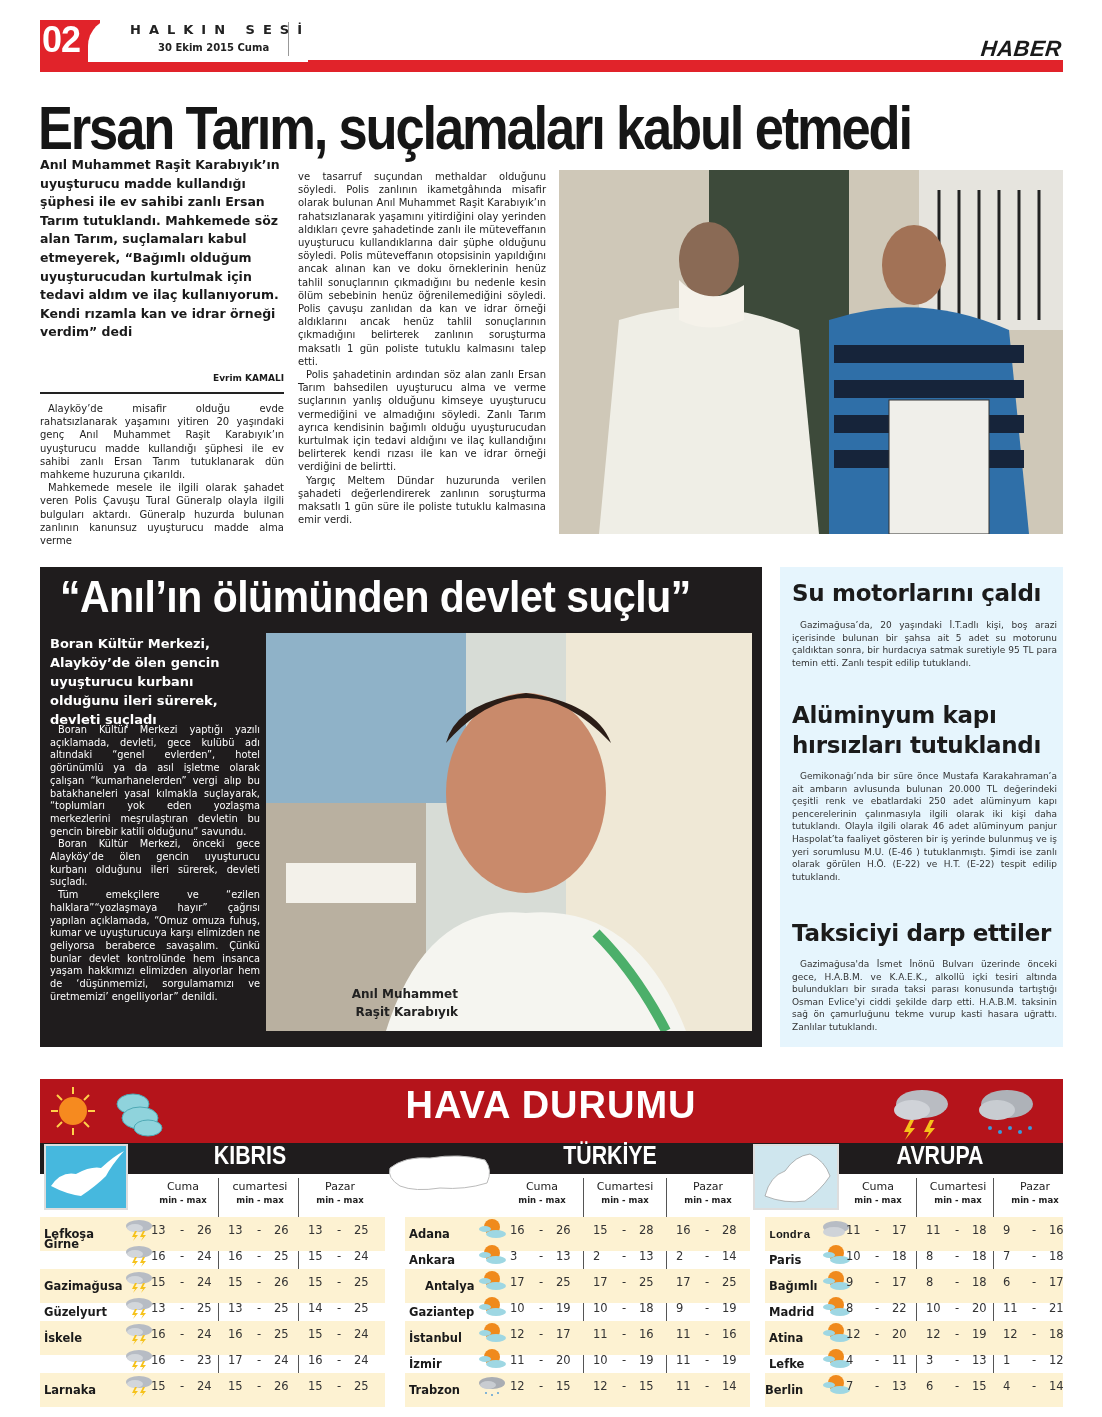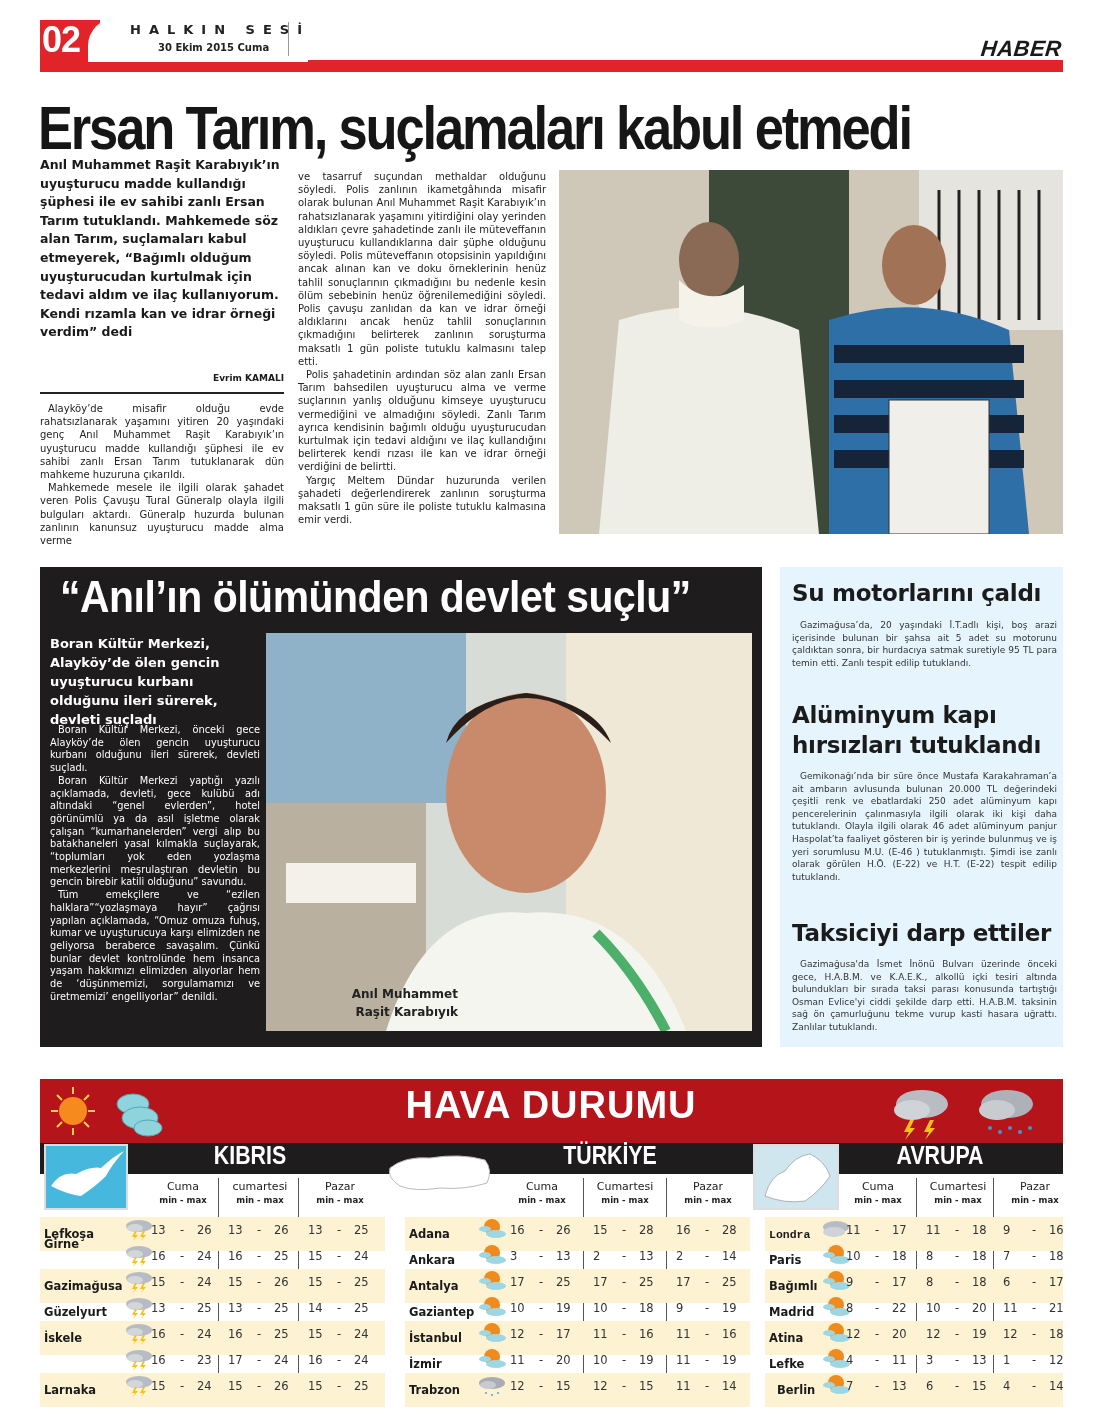--- a/index.html
+++ b/index.html
@@ -105,22 +105,22 @@
         <rect x="275" y="280" width="190" height="18"></rect>
       </g>
     <rect x="330" y="230" width="100" height="134" fill="#f0efea" stroke="#333"></rect>
   </svg>
 </div>
 
 <div class="abs" id="dark"></div>
 <h2 class="abs" id="dark-title">“Anıl’ın ölümünden devlet suçlu”</h2>
 <div class="abs" id="dark-lead">Boran Kültür Merkezi, Alayköy’de ölen gencin uyuşturucu kurbanı olduğunu ileri sürerek, devleti suçladı</div>
 <div class="abs" id="dark-body">
+  <p>Boran Kültür Merkezi yaptığı yazılı açıklamada, devleti, gece kulübü adı altındaki “genel evlerden”, hotel görünümlü ya da asıl işletme olarak çalışan “kumarhanelerden” vergi alıp bu batakhaneleri yasal kılmakla suçlayarak, “toplumları yok eden yozlaşma merkezlerini meşrulaştıran devletin bu gencin birebir katili olduğunu” savundu.</p>
   <p>Boran Kültür Merkezi, önceki gece Alayköy’de ölen gencin uyuşturucu kurbanı olduğunu ileri sürerek, devleti suçladı.</p>
-  <p>Boran Kültür Merkezi yaptığı yazılı açıklamada, devleti, gece kulübü adı altındaki “genel evlerden”, hotel görünümlü ya da asıl işletme olarak çalışan “kumarhanelerden” vergi alıp bu batakhaneleri yasal kılmakla suçlayarak, “toplumları yok eden yozlaşma merkezlerini meşrulaştıran devletin bu gencin birebir katili olduğunu” savundu.</p>
   <p>Tüm emekçilere ve “ezilen halklara”“yozlaşmaya hayır” çağrısı yapılan açıklamada, “Omuz omuza fuhuş, kumar ve uyuşturucuya karşı elimizden ne geliyorsa beraberce savaşalım. Çünkü bunlar devlet kontrolünde hem insanca yaşam hakkımızı elimizden alıyorlar hem de ‘düşünmemizi, sorgulamamızı ve üretmemizi’ engelliyorlar” denildi.</p>
 </div>
 <div class="abs" id="photo2">
   <svg width="486" height="398" viewBox="0 0 486 398">
     <rect x="0" y="0" width="486" height="398" fill="#d7dcd6"></rect>
     <rect x="0" y="0" width="200" height="170" fill="#8fb2c8"></rect>
     <rect x="0" y="170" width="160" height="228" fill="#b9b0a0"></rect>
     <rect x="20" y="230" width="130" height="40" fill="#f3f1ea"></rect>
     <rect x="300" y="0" width="186" height="398" fill="#efe8d6"></rect>
     <ellipse cx="260" cy="160" rx="80" ry="100" fill="#c98a6b"></ellipse>
@@ -387,21 +387,21 @@
     <span class="temp" style="left: 510px; top: 1249px;">3</span>
     <span class="temp" style="left: 539px; top: 1249px;">-</span>
     <span class="temp" style="left: 556px; top: 1249px;">13</span>
     <span class="temp" style="left: 593px; top: 1249px;">2</span>
     <span class="temp" style="left: 622px; top: 1249px;">-</span>
     <span class="temp" style="left: 639px; top: 1249px;">13</span>
     <span class="temp" style="left: 676px; top: 1249px;">2</span>
     <span class="temp" style="left: 705px; top: 1249px;">-</span>
     <span class="temp" style="left: 722px; top: 1249px;">14</span>
     <div class="abs row alt" style="left: 405px; top: 1269px; width: 345px;">
-      <span class="city" style="margin-left: 4px;">Antalya</span>
+      <span class="city" style="margin-left: 20px;">Antalya</span>
     </div>
     <svg width="28" height="24" class="abs" style="left: 478px; top: 1270px;">
       <circle cx="14" cy="9" r="8" fill="#f08a1c"></circle>
       <ellipse cx="18" cy="16" rx="10" ry="4" fill="#9ed7e3"></ellipse>
       <ellipse cx="7" cy="11" rx="6" ry="3" fill="#9ed7e3"></ellipse>
     </svg>
     <span class="temp" style="left: 510px; top: 1275px;">17</span>
     <span class="temp" style="left: 539px; top: 1275px;">-</span>
     <span class="temp" style="left: 556px; top: 1275px;">25</span>
     <span class="temp" style="left: 593px; top: 1275px;">17</span>
@@ -590,21 +590,21 @@
     <span class="temp" style="left: 846px; top: 1353px;">4</span>
     <span class="temp" style="left: 875px; top: 1353px;">-</span>
     <span class="temp" style="left: 892px; top: 1353px;">11</span>
     <span class="temp" style="left: 926px; top: 1353px;">3</span>
     <span class="temp" style="left: 955px; top: 1353px;">-</span>
     <span class="temp" style="left: 972px; top: 1353px;">13</span>
     <span class="temp" style="left: 1003px; top: 1353px;">1</span>
     <span class="temp" style="left: 1032px; top: 1353px;">-</span>
     <span class="temp" style="left: 1049px; top: 1353px;">12</span>
     <div class="abs row alt" style="left: 765px; top: 1373px; width: 298px;">
-      <span class="city" style="margin-left: 12px;">Berlin</span>
+      <span class="city" style="margin-left: 0;">Berlin</span>
     </div>
     <svg width="28" height="24" class="abs" style="left: 822px; top: 1374px;">
       <circle cx="14" cy="9" r="8" fill="#f08a1c"></circle>
       <ellipse cx="18" cy="16" rx="10" ry="4" fill="#9ed7e3"></ellipse>
       <ellipse cx="7" cy="11" rx="6" ry="3" fill="#9ed7e3"></ellipse>
     </svg>
     <span class="temp" style="left: 846px; top: 1379px;">7</span>
     <span class="temp" style="left: 875px; top: 1379px;">-</span>
     <span class="temp" style="left: 892px; top: 1379px;">13</span>
     <span class="temp" style="left: 926px; top: 1379px;">6</span>

